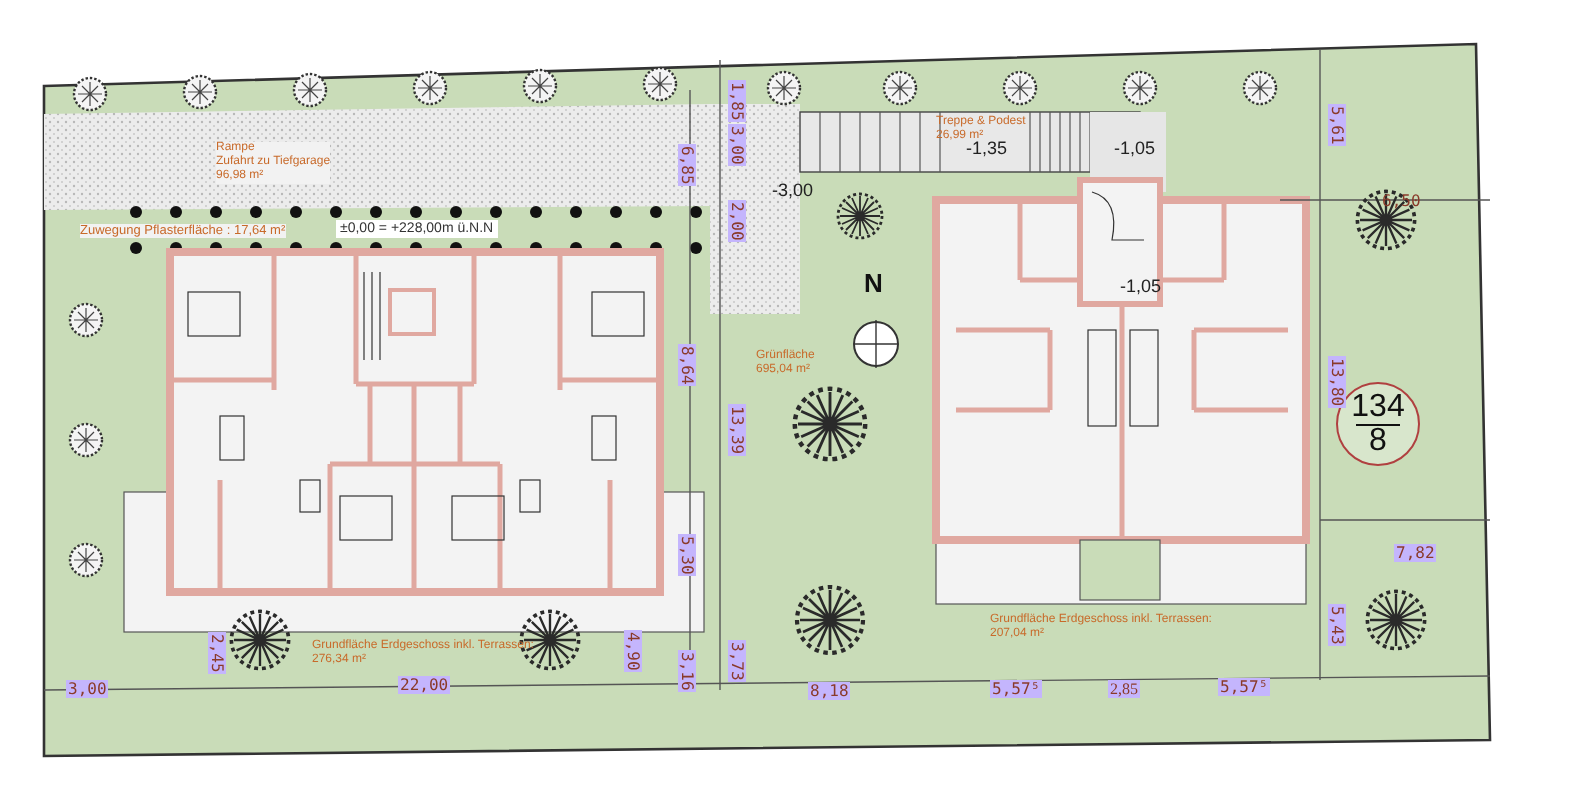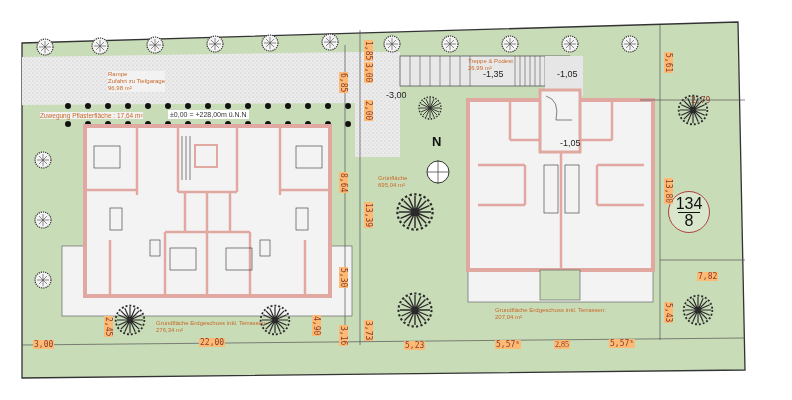--- a/index.html
+++ b/index.html
@@ -1,18 +1,18 @@
 <!DOCTYPE html>
 <html><head>
 <meta charset="utf-8">
 <style>
   html,body{margin:0;padding:0;background:#ffffff;}
   body{width:792px;height:400px;position:relative;overflow:hidden;font-family:"DejaVu Sans Mono",monospace;}
   #plan{position:absolute;left:0;top:0;width:792px;height:400px;}
-  .lbl{position:absolute;font-family:"DejaVu Sans Mono",monospace;font-size:8px;color:#8a3a2a;background:#fdba74;padding:0 1px;line-height:9px;white-space:nowrap;}
+  .lbl{position:absolute;font-family:"DejaVu Sans Mono",monospace;font-size:8px;color:#8a3a2a;background:#c4b5fd;padding:0 1px;line-height:9px;white-space:nowrap;}
   .lbl.v{writing-mode:vertical-rl;padding:1px 0;}
   .note{position:absolute;font-family:"Liberation Sans",sans-serif;font-size:6px;color:#c86a2a;line-height:7px;white-space:nowrap;}
   .elev{position:absolute;font-family:"Liberation Sans",sans-serif;font-size:9px;color:#222;white-space:nowrap;}
   .north{position:absolute;font-family:"Liberation Sans",sans-serif;font-weight:bold;font-size:13px;color:#111;}
   .parcel{position:absolute;left:668px;top:191px;width:40px;height:40px;border:1.5px solid #b04040;border-radius:50%;background:#d8e6cc;text-align:center;font-family:"Liberation Sans",sans-serif;font-size:16px;color:#111;line-height:14px;}
   .parcel .bar{width:22px;height:1px;background:#111;margin:1px auto;}
   .ubox{position:absolute;font-family:"Liberation Sans",sans-serif;font-size:7px;color:#333;background:#fff;padding:1px 2px;white-space:nowrap;}
 </style>
 </head>
 <body>
@@ -251,21 +251,21 @@
 <div class="lbl v" style="left:339px;top:72px;">6,85</div>
 <div class="lbl v" style="left:339px;top:172px;">8,64</div>
 <div class="lbl v" style="left:364px;top:202px;">13,39</div>
 <div class="lbl v" style="left:339px;top:267px;">5,30</div>
 <div class="lbl v" style="left:312px;top:315px;">4,90</div>
 <div class="lbl v" style="left:339px;top:325px;">3,16</div>
 <div class="lbl v" style="left:364px;top:320px;">3,73</div>
 <div class="lbl v" style="left:104px;top:316px;">2,45</div>
 <div class="lbl" style="left:33px;top:340px;">3,00</div>
 <div class="lbl" style="left:199px;top:338px;">22,00</div>
-<div class="lbl" style="left:404px;top:341px;">5,23</div>
+<div class="lbl" style="left:404px;top:341px;">8,18</div>
 <div class="lbl" style="left:495px;top:340px;">5,57⁵</div>
 <div class="lbl" style="left:554px;top:340px;font-family:Liberation Serif, serif;">2,85</div>
 <div class="lbl" style="left:609px;top:339px;">5,57⁵</div>
 <div class="lbl v" style="left:664px;top:52px;">5,61</div>
-<div class="lbl" style="left:690px;top:96px;background:transparent;">2,79</div>
+<div class="lbl" style="left:690px;top:96px;background:transparent;">6,50</div>
 <div class="lbl v" style="left:664px;top:178px;">13,80</div>
 <div class="lbl" style="left:697px;top:272px;">7,82</div>
 <div class="lbl v" style="left:664px;top:302px;">5,43</div>
 
 </body></html>

